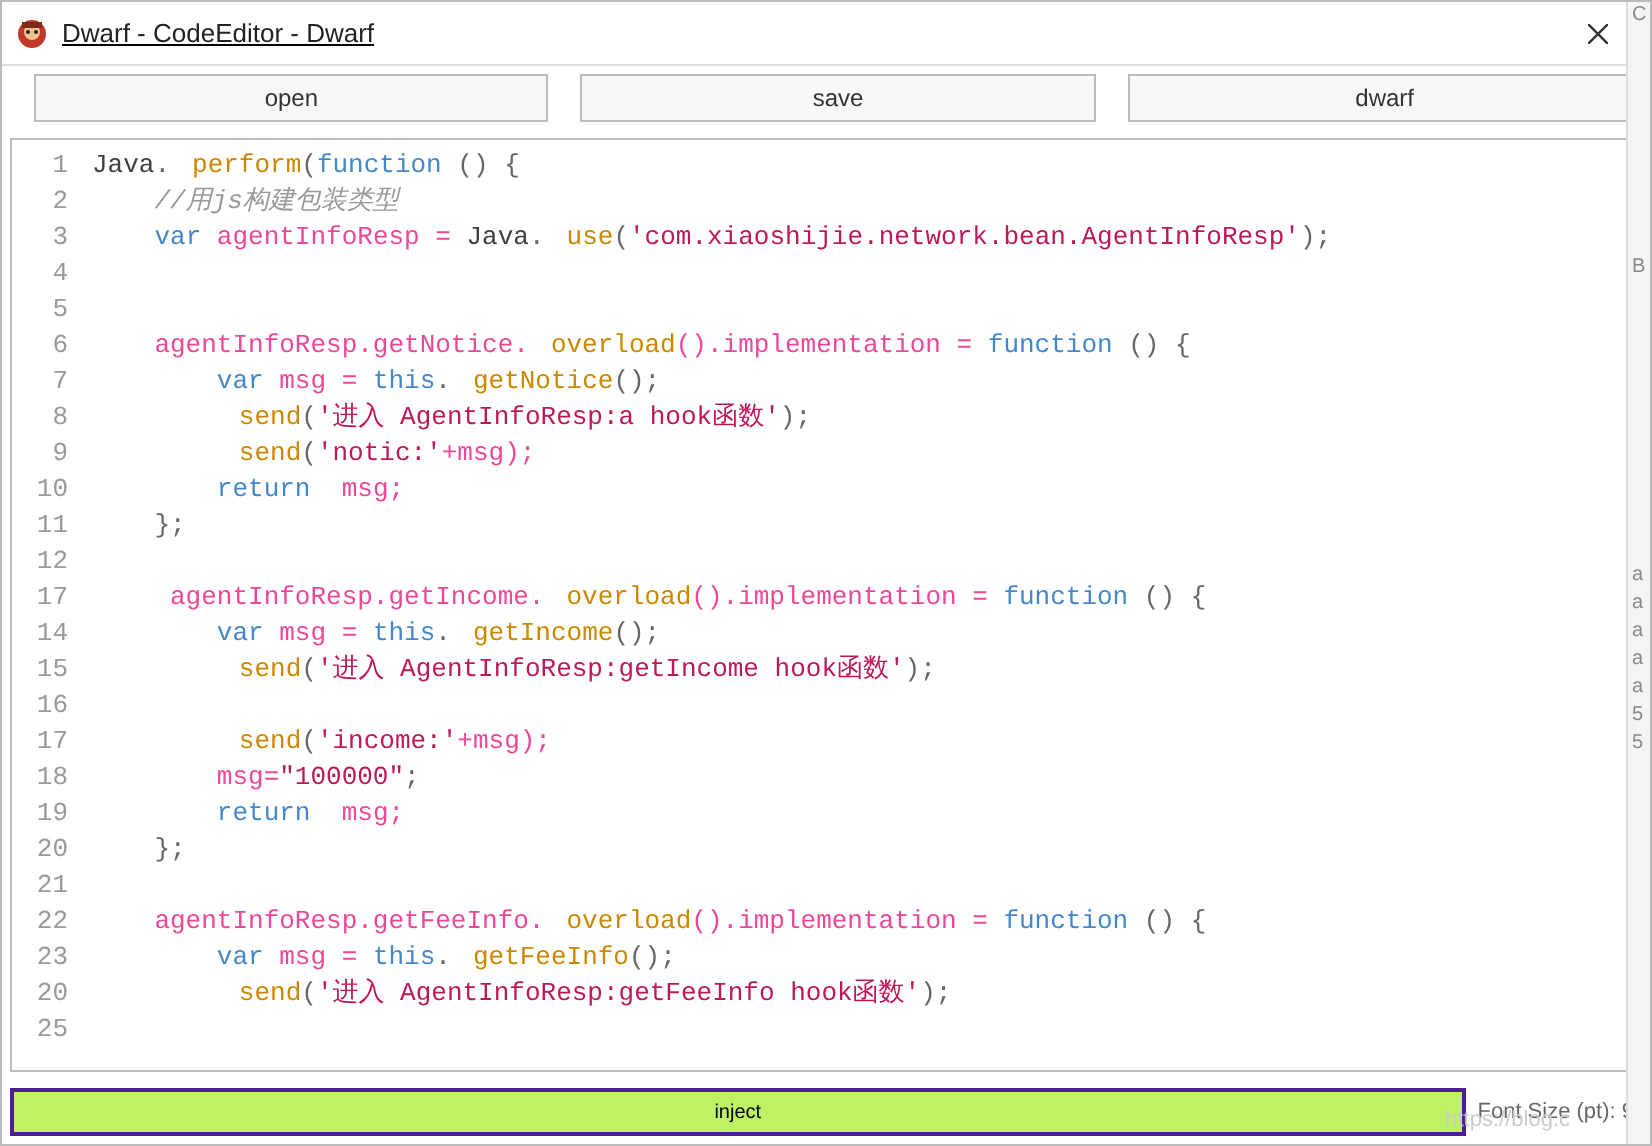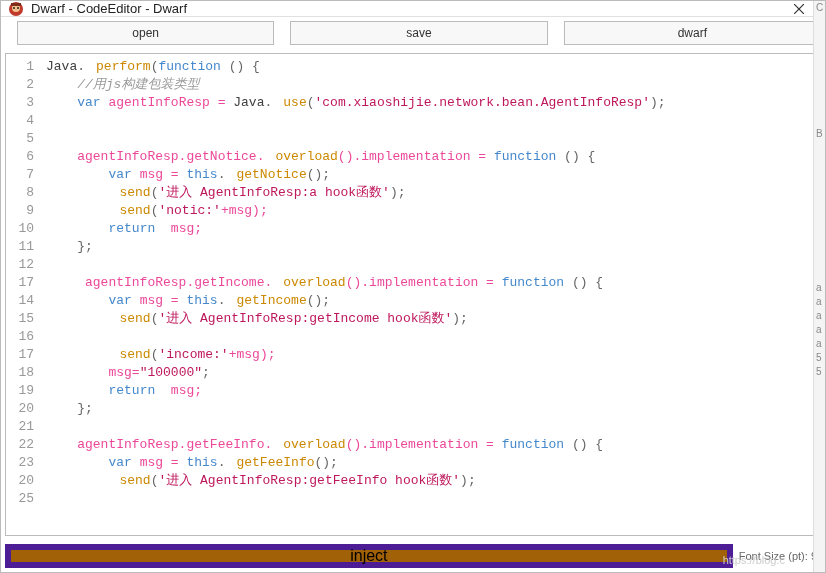--- a/index.html
+++ b/index.html
@@ -1,37 +1,37 @@
 <!DOCTYPE html>
 <html><head>
 <meta charset="utf-8">
 <style>
   * { box-sizing: border-box; }
   html, body { margin: 0; padding: 0; font-family: "Segoe UI", Tahoma, sans-serif; background: #fff; }
   .window { width: 826px; height: 573px; border: 1px solid #bbb; display: flex; flex-direction: column; background: #fff; position: relative; }
-  .titlebar { height: 16px; display: flex; align-items: center; padding: 0 6px; border-bottom: 1px solid #e0e0e0; }
+  .titlebar { height: 32px; display: flex; align-items: center; padding: 0 6px; border-bottom: 1px solid #e0e0e0; text-decoration: underline; }
   .app-icon { width: 18px; height: 18px; margin-right: 6px; display: inline-flex; align-items: center; justify-content: center; }
   .title-text { font-size: 13px; color: #222; flex: 1; }
   .close-btn { width: 40px; height: 28px; display: flex; align-items: center; justify-content: center; cursor: pointer; color: #333; }
   .toolbar-top { display: flex; gap: 4px; padding: 4px; }
   .tb-btn { flex: 1; height: 24px; border: 1px solid #bbb; background: #f8f8f8; font-size: 12px; color: #333; display: flex; align-items: center; justify-content: center; cursor: pointer; margin-left: 12px; }
   .editor-wrap { flex: 1; margin: 4px; border: 1px solid #bbb; overflow: auto; background: #fff; position: relative; }
   .code-area { display: flex; font-family: "Consolas", "Courier New", monospace; font-size: 13px; line-height: 18px; }
   .gutter { width: 36px; text-align: right; padding: 4px 8px 4px 4px; color: #999; user-select: none; background: #fff; }
   .code-body { padding: 4px 8px 4px 4px; white-space: pre; color: #333; }
   .code-line { height: 18px; }
   .tok-kw { color: #4488cc; }
   .tok-fn { color: #cc8800; margin-left: 11px; }
   .tok-id { color: #ec4899; }
   .tok-str { color: #be185d; }
   .tok-cmt { color: #999; font-style: italic; }
   .tok-op { color: #666; }
   .tok-type { color: #404040; }
   .bottom-bar { display: flex; align-items: center; padding: 4px; gap: 6px; }
-  .inject-btn { flex: 1; height: 24px; border: 6px solid #4c1d95; background: #a16207; font-size: 16px; display: flex; align-items: center; justify-content: center; cursor: pointer; }
+  .inject-btn { flex: 1; height: 24px; border: 2px solid #4c1d95; background: #bef264; font-size: 10px; display: flex; align-items: center; justify-content: center; cursor: pointer; }
   .font-label { font-size: 11px; color: #666; padding-right: 4px; white-space: nowrap; }
   .sidebar-right { position: absolute; right: 0; top: 0; bottom: 0; width: 12px; background: #f4f4f4; border-left: 1px solid #ddd; font-size: 10px; color: #888; overflow: hidden; }
   .sidebar-right span { display: block; line-height: 14px; padding-left: 2px; }
   .watermark { position: absolute; right: 40px; bottom: 6px; font-size: 11px; color: #ccc; pointer-events: none; }
 </style>
 </head>
 <body>
 
 <div class="window">
   <div class="titlebar">

